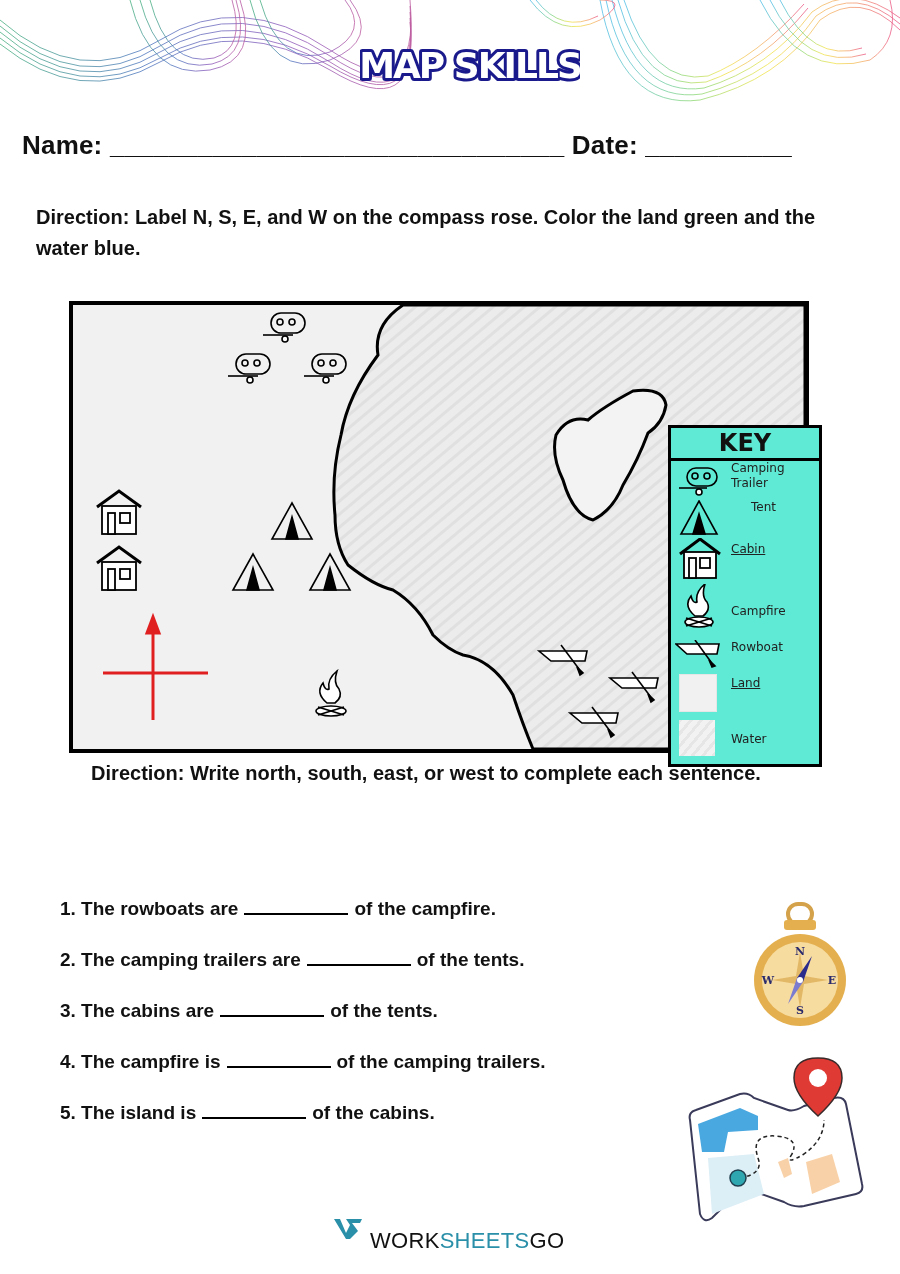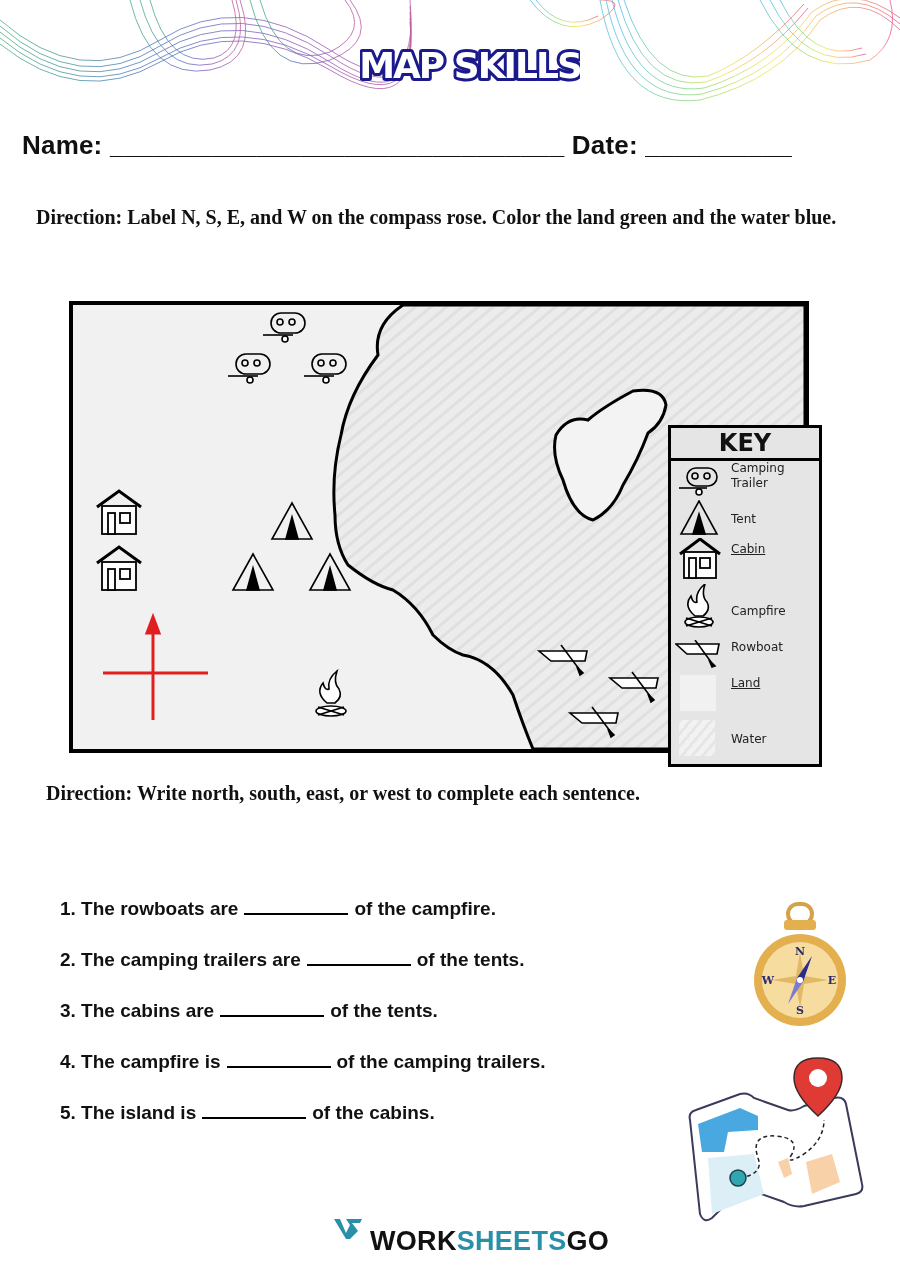--- a/index.html
+++ b/index.html
@@ -1,33 +1,33 @@
 <!DOCTYPE html>
 <html><head>
 <meta charset="utf-8">
 <style>
   html,body{margin:0;padding:0;background:#fff;}
   body{width:900px;height:1274px;position:relative;overflow:hidden;font-family:"Liberation Sans",sans-serif;color:#111;}
   .abs{position:absolute;}
   .header-art{left:0;top:0;width:900px;height:120px;}
   .title{left:360px;top:40px;width:220px;height:48px;}
   .name-row{left:22px;top:130px;font-weight:bold;font-size:26px;letter-spacing:0.2px;white-space:nowrap;text-align:right;}
-  .dir{font-family:Liberation Serif, serif;font-weight:bold;font-size:20px;line-height:31px;}
+  .dir{font-family:Liberation Sans, sans-serif;font-weight:bold;font-size:20px;line-height:31px;}
   .dir1{left:36px;top:202px;width:830px;}
-  .dir2{left:46px;top:778px;width:760px;}
+  .dir2{left:46px;top:758px;width:760px;text-align:center;}
   .map-frame{left:69px;top:301px;width:740px;height:452px;border:4px solid #000;box-sizing:border-box;background:#f2f2f2;overflow:hidden;}
-  .key{left:668px;top:425px;width:154px;height:342px;border:3px solid #000;box-sizing:border-box;background:#e5e5e5;}
+  .key{left:668px;top:425px;width:154px;height:342px;border:3px solid #000;box-sizing:border-box;background:#5eead4;}
   .key-title{height:30px;border-bottom:3px solid #000;text-align:center;font-family:"DejaVu Sans",sans-serif;font-weight:bold;font-size:24px;line-height:30px;}
   .key-row{position:absolute;left:0;width:100%;}
   .key-row .lbl{position:absolute;left:60px;font-family:"DejaVu Sans",sans-serif;font-size:12px;line-height:15px;color:#222;}
   .key-row .ic{position:absolute;left:8px;}
   .q{left:60px;font-weight:bold;font-size:19px;white-space:nowrap;}
   .blank{display:inline-block;width:104px;border-bottom:2px solid #000;margin:0 6px;vertical-align:baseline;}
   .footer{left:334px;top:1214px;height:30px;display:flex;align-items:center;gap:6px;}
-  .footer .brand{font-weight:bold;font-size:27px;letter-spacing:0.3px;margin-top:24px;}
+  .footer .brand{font-weight:normal;font-size:22px;letter-spacing:0.3px;margin-top:24px;}
 </style>
 </head>
 <body>
 
 <svg class="abs header-art" viewBox="0 0 900 120">
   <defs>
     <linearGradient id="gL" x1="0" x2="1">
         <stop offset="0" stop-color="#29a36b"></stop>
         <stop offset="0.35" stop-color="#2f5fb3"></stop>
         <stop offset="0.7" stop-color="#7a3fb0"></stop>
@@ -194,21 +194,21 @@
       </svg>
     <span class="lbl" style="top:-5px;width:80px;">Camping Trailer</span>
   </div>
   <div class="key-row" style="top:72px;">
     <svg class="ic" width="40" height="36">
         <g stroke="#000" stroke-width="1.6" fill="none">
           <path d="M20 1 L38 34 L2 34 Z"></path>
           <path d="M20 14 L26 34 L14 34 Z" fill="#000"></path>
         </g>
       </svg>
-    <span class="lbl" style="top:12px;">Tent</span>
+    <span class="lbl" style="top:0;margin-left:20px;">Tent</span>
   </div>
   <div class="key-row" style="top:110px;">
     <svg class="ic" width="42" height="42">
         <g stroke="#000" stroke-width="1.8" fill="#fff">
           <path d="M1 16 L21 1 L41 16" fill="none" stroke-width="3"></path>
           <rect x="5" y="14" width="32" height="26"></rect>
           <rect x="10" y="20" width="7" height="20"></rect>
           <rect x="21" y="20" width="10" height="10"></rect>
         </g>
       </svg>

